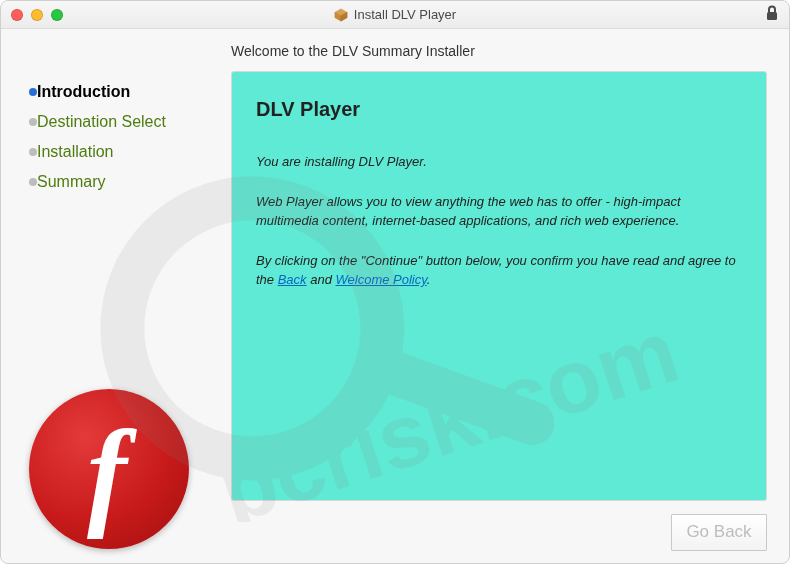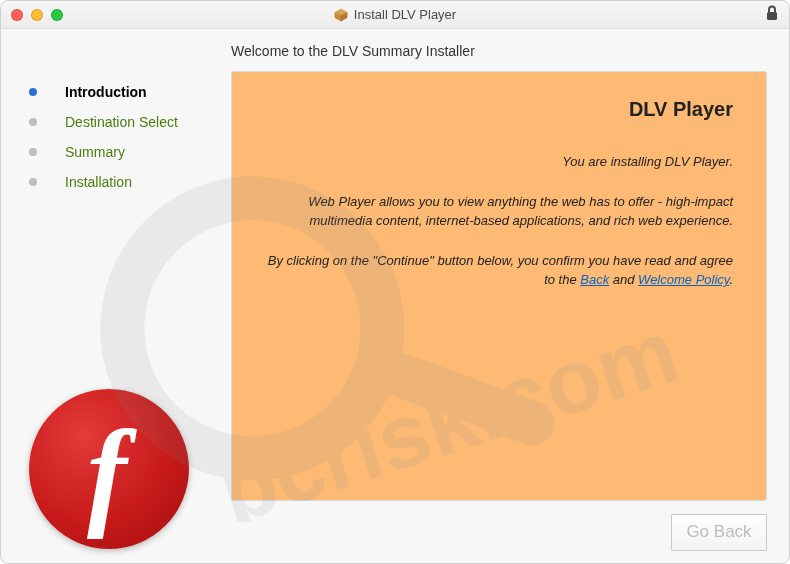--- a/index.html
+++ b/index.html
@@ -81,40 +81,40 @@
       position: relative;
     }
     .sidebar {
       width: 230px;
       padding: 6px 0 0 28px;
       position: relative;
     }
     .step {
       display: flex;
       align-items: center;
-      gap: 28px;
+      gap: 0;
       height: 30px;
-      font-size: 14px;
+      font-size: 16px;
     }
     .step .bullet {
       width: 8px; height: 8px; border-radius: 50%;
       background: #bdbdbd;
       flex-shrink: 0;
     }
     .step.active .bullet { background: #2a6fd6; }
     .step.active .label { color: #000; font-weight: 600; }
     .step .label { color: #4d7c0f; }
     .panel {
       flex: 1;
-      background: #fdba74;
+      background: #5eead4;
       border: 1px solid #d8d8d8;
       border-radius: 3px;
       margin: 0 22px 0 0;
-      padding: 22px 33px;
-      text-align: right;
+      padding: 22px 24px;
+      text-align: left;
       color: #222;
       font-size: 13px;
       line-height: 1.5;
       position: relative;
     }
     .panel h1 {
       font-size: 20px;
       font-weight: 700;
       margin-bottom: 28px;
     }
@@ -213,25 +213,25 @@
         <div class="step active">
           <span class="bullet"></span>
           <span class="label">Introduction</span>
         </div>
         <div class="step">
           <span class="bullet"></span>
           <span class="label">Destination Select</span>
         </div>
         <div class="step">
           <span class="bullet"></span>
+          <span class="label">Installation</span>
+        </div>
+        <div class="step">
+          <span class="bullet"></span>
           <span class="label">Summary</span>
-        </div>
-        <div class="step">
-          <span class="bullet"></span>
-          <span class="label">Installation</span>
         </div>
       </div>
 
       <div class="panel">
         <h1>DLV Player</h1>
         <p>You are installing DLV Player.</p>
         <p>Web Player allows you to view anything the web has to offer - high-impact multimedia content, internet-based applications, and rich web experience.</p>
         <p>
           <span>By clicking on the "Continue" button below, you confirm you have read and agree to the </span><a>Back</a><span> and </span><a>Welcome Policy</a><span>.</span>
         </p>

